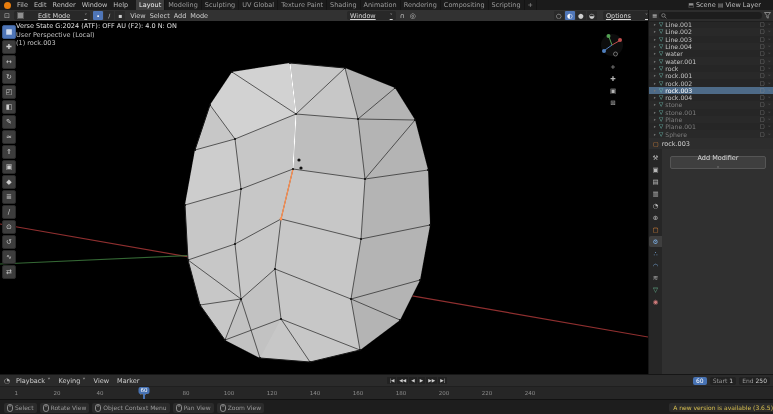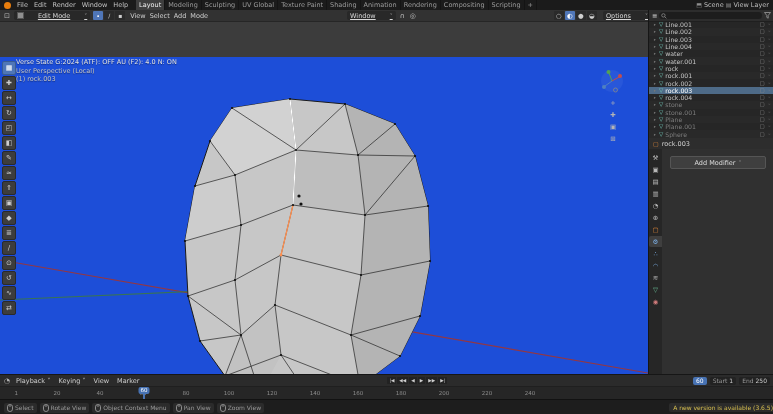--- a/index.html
+++ b/index.html
@@ -7,21 +7,21 @@
        font-family:"DejaVu Sans",sans-serif;color:#c8c8c8;cursor:default;}
   .sp{flex:1;}
   
   #topbar{position:absolute;left:0;top:0;width:773px;height:10px;background:#1b1b1b;
           display:flex;align-items:center;font-size:6.5px;line-height:10px;white-space:nowrap;}
   .logo{width:7px;height:7px;border-radius:50%;background:#e87d0d;margin:0 3px 0 4px;flex:none;}
   .menu-item{padding:8px 3px;color:#c3c3c3;text-align:center;}
   #workspace-tabs{display:flex;margin-left:5px;height:10px;}
   .tab{padding:0 3px;color:#9b9b9b;border-right:1px solid #141414;height:10px;}
   .tab.active{background:#3e3e3e;color:#f0f0f0;}
-  .topbar-right{margin-left:auto;display:flex;align-items:center;gap:2px;padding-right:4px;color:#bdbdbd;}
+  .topbar-right{margin-left:auto;display:flex;align-items:center;gap:2px;padding-right:12px;color:#bdbdbd;}
   .tb-ic{font-size:6px;color:#8f8f8f;}
   
   #vheader{position:absolute;left:0;top:10px;width:648px;height:11px;background:#323232;
            border-bottom:1px solid #262626;display:flex;align-items:center;gap:3px;
            font-size:6.5px;padding:0 3px;white-space:nowrap;}
   .ed-ic{color:#b5b5b5;font-size:7px;padding:0 1px;}
   .mode-select{display:flex;align-items:center;background:#282828;border-radius:2px;
                padding:0 3px;height:9px;gap:14px;color:#d6d6d6;text-decoration:underline;}
   .mode-cube{width:5px;height:5px;background:#8f8f8f;border:1px solid #555;flex:none;}
   .chev{color:#8f8f8f;font-size:6px;}
@@ -29,21 +29,21 @@
   .sm{width:10px;height:9px;background:#2a2a2a;border-radius:1px;display:flex;align-items:center;
       justify-content:center;color:#cfcfcf;font-size:6px;}
   .sm.active{background:#4f76b8;color:#fff;}
   .hmenu{padding:0 2px;color:#cfcfcf;}
   .hic{color:#c0c0c0;font-size:7px;padding:0 1px;}
   #shading-icons{display:flex;gap:1px;margin-right:3px;}
   .shade-btn{width:10px;height:9px;display:flex;align-items:center;justify-content:center;
              background:#2a2a2a;color:#cfcfcf;font-size:6.5px;border-radius:1px;}
   .shade-btn.active{background:#4f76b8;color:#fff;}
   
-  #viewport{position:absolute;left:0;top:21px;width:648px;height:353px;background:#1d4ed8;overflow:hidden;margin-top:36px;}
+  #viewport{position:absolute;left:0;top:21px;width:648px;height:353px;background:#000000;overflow:hidden;}
   .hud{position:absolute;left:16px;font-size:6.5px;color:#c2c2c2;text-shadow:0 1px 1px #00000066;}
   #hud1{top:1px;color:#e0e0e0;}
   #hud2{top:10px;}
   #hud3{top:18px;}
   #tools{position:absolute;left:2px;top:4px;display:flex;flex-direction:column;gap:1px;}
   .tool{width:12px;height:12px;background:#3d3d3d;border:1px solid #2a2a2a;border-radius:2px;
         color:#cdcdcd;font-size:7px;display:flex;align-items:center;justify-content:center;}
   .tool.active{background:#4f76b8;color:#fff;border-color:#3b5c91;}
   #nav-icons{position:absolute;left:610px;top:42px;display:flex;flex-direction:column;gap:4px;
              color:#b5b5b5;font-size:6.5px;text-align:center;}
@@ -69,21 +69,21 @@
   .props-header{height:11px;background:#2d2d2d;border-bottom:1px solid #1f1f1f;display:flex;
                 align-items:center;gap:3px;padding:0 4px;font-size:6.5px;color:#d0d0d0;}
   .obj-ic{color:#e0883a;font-size:6px;}
   #ptabs{position:absolute;left:0;top:11px;width:13px;bottom:0;background:#262626;
          display:flex;flex-direction:column;align-items:stretch;padding-top:3px;gap:1px;}
   .ptab{height:11px;display:flex;align-items:center;justify-content:center;font-size:6.5px;}
   .ptab.active{background:#3f3f3f;border-radius:2px 0 0 2px;}
   .props-content{position:absolute;left:13px;top:11px;right:0;bottom:0;background:#303030;}
   .add-modifier{position:absolute;left:8px;right:8px;top:7px;height:11px;background:#3f3f3f;
                 border:1px solid #555;border-radius:2px;display:flex;align-items:center;
-                justify-content:center;gap:3px;font-size:6.5px;color:#ddd;}
+                justify-content:center;gap:3px;font-size:6.5px;color:#ddd;flex-direction:column;}
   
   #timeline{position:absolute;left:0;top:374px;width:773px;height:25px;background:#2b2b2b;
             border-top:1px solid #161616;}
   .tl-header{height:11px;display:flex;align-items:center;gap:3px;padding:0 3px;font-size:6.5px;
              white-space:nowrap;}
   #transport{display:flex;gap:1px;}
   .tbtn{background:#222;border-radius:1px;color:#cfcfcf;font-size:4.5px;padding:1px 2px;
         display:flex;align-items:center;}
   .tl-field{background:#222;border-radius:2px;padding:0 3px;height:8px;line-height:8px;
             font-size:6px;color:#ccc;display:flex;gap:2px;align-items:center;}

